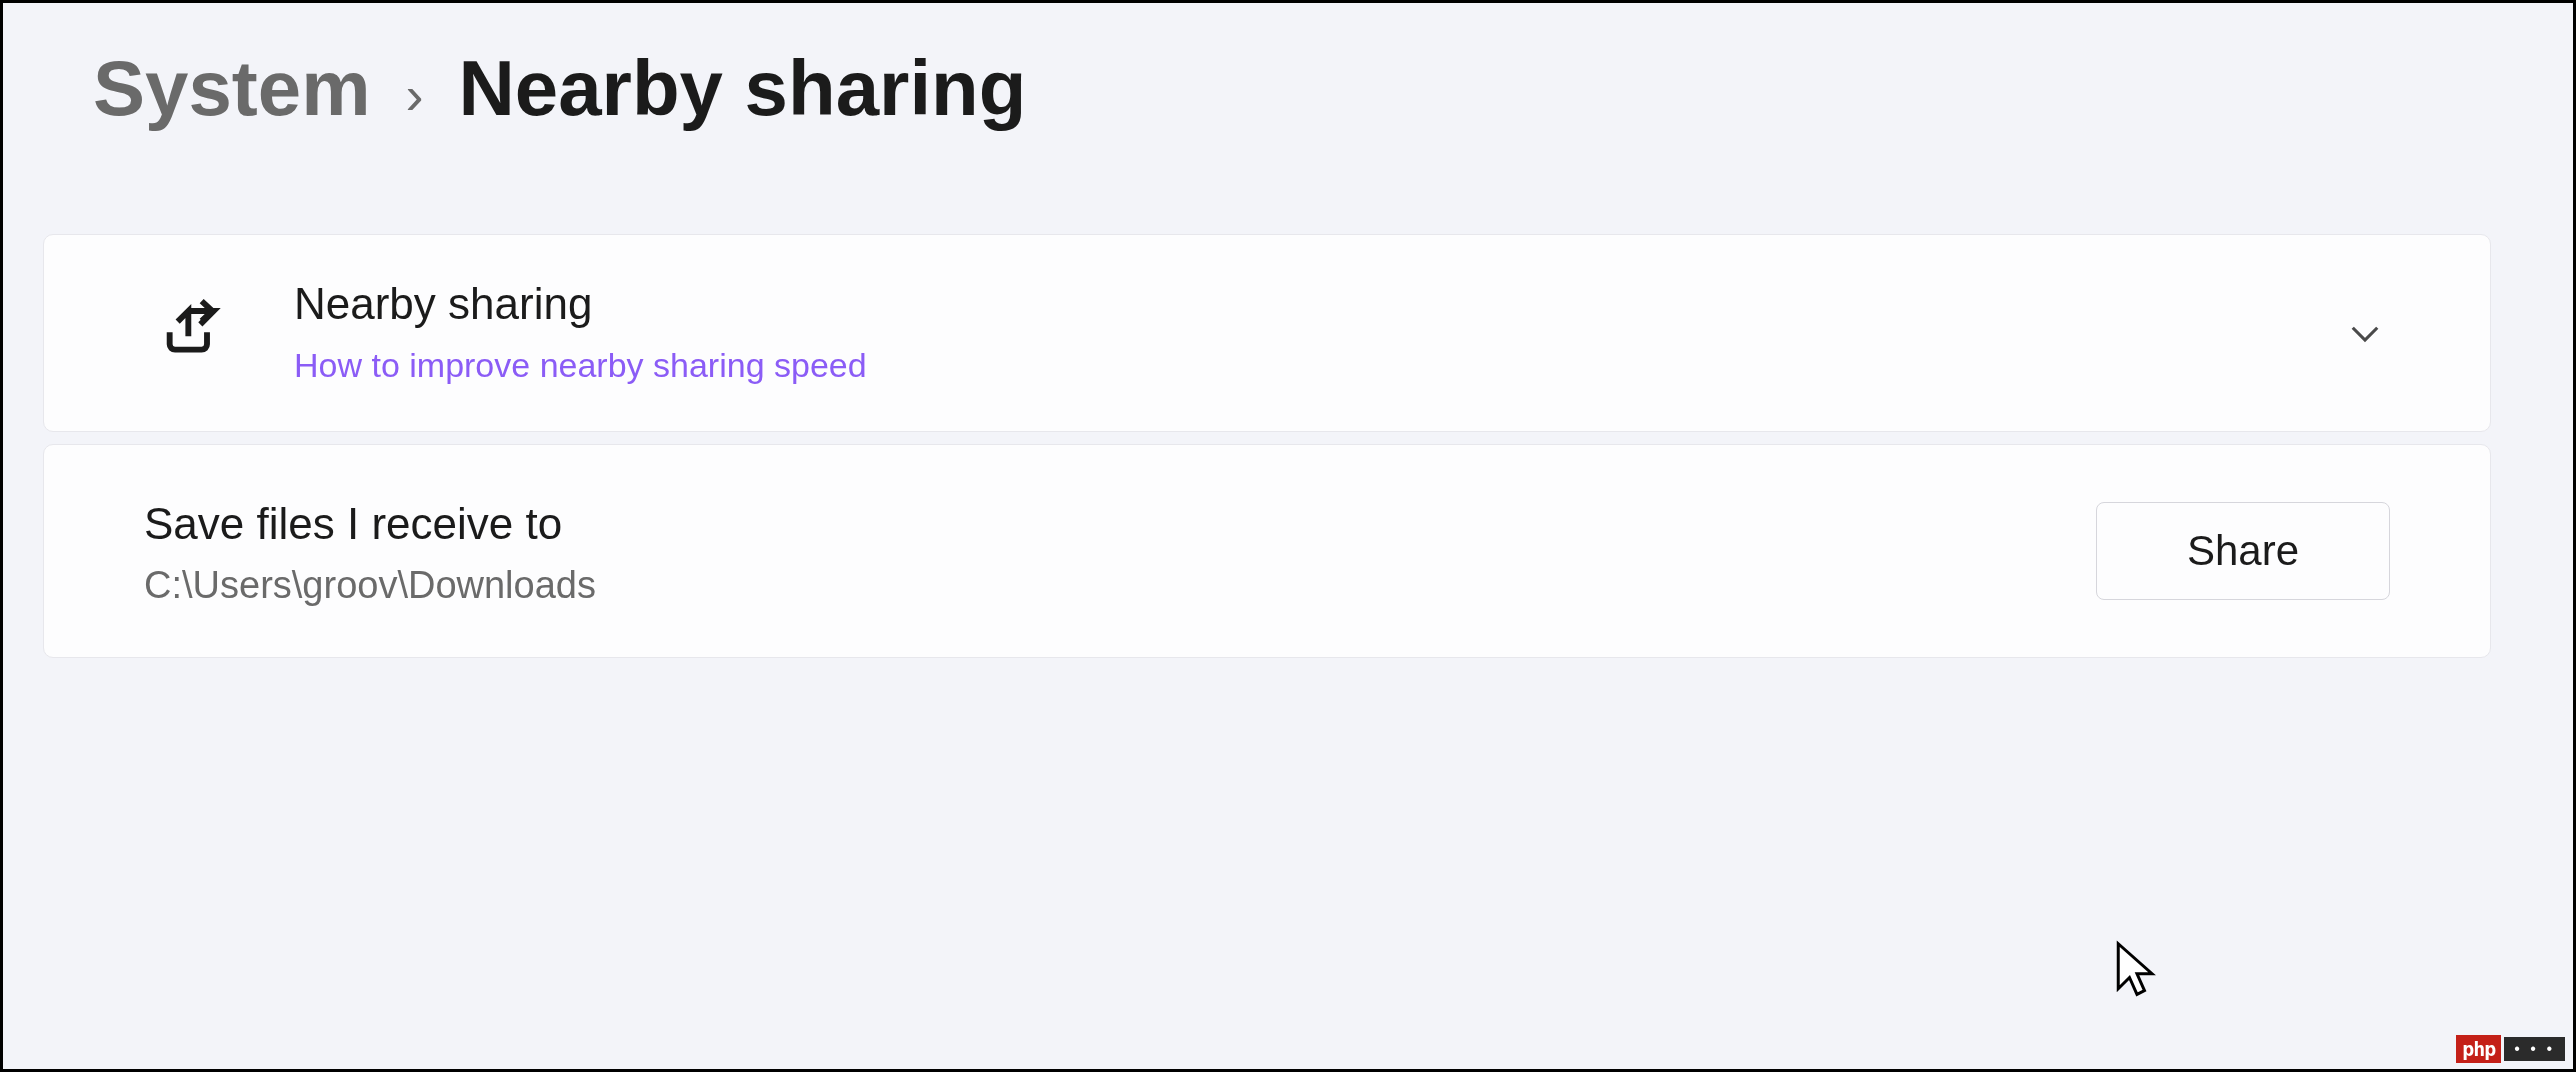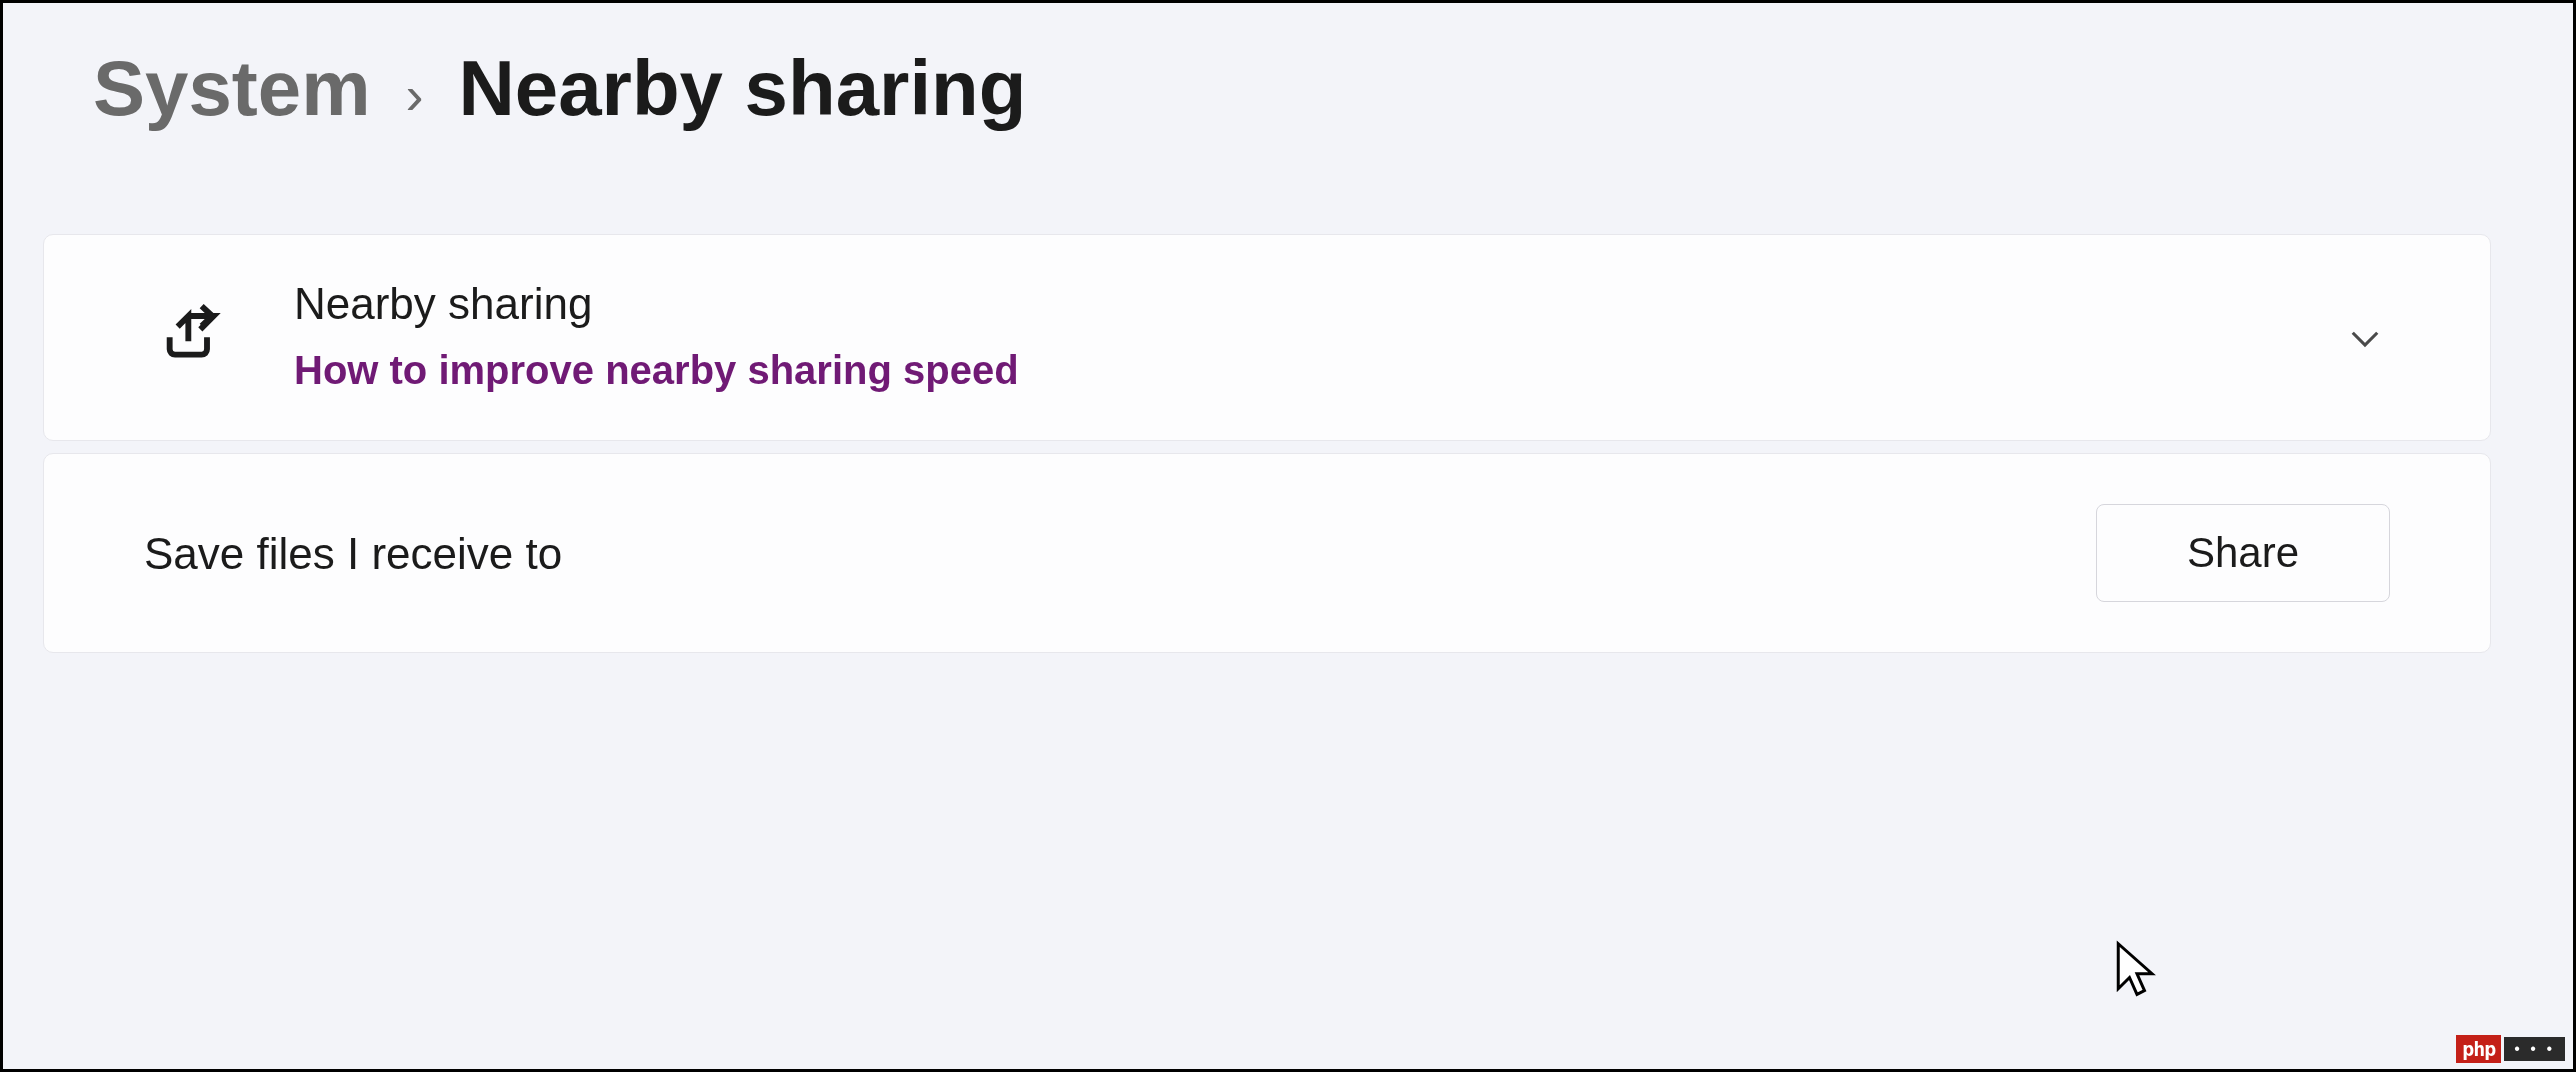--- a/index.html
+++ b/index.html
@@ -81,23 +81,23 @@
       color: #1b1b1b;
       line-height: 1.3;
     }
     .card-subtitle {
       font-size: 40px;
       font-weight: 400;
       color: #6a6a6a;
       line-height: 1.35;
     }
     .card-link {
-      font-size: 40px;
-      font-weight: 700;
-      color: #701a75;
+      font-size: 34px;
+      font-weight: 400;
+      color: #8b5cf6;
       line-height: 1.5;
       cursor: pointer;
     }
     .expand-chevron {
       width: 110px;
       display: flex;
       align-items: center;
       justify-content: center;
     }
     .expand-chevron svg {
@@ -195,20 +195,21 @@
             <path d="M5 9 L12 16 L19 9"></path>
           </svg>
       </div>
     </div>
   </div>
 
   <div class="card second-card">
     <div class="card-row">
       <div class="card-body">
         <div class="card-title">Save files I receive to</div>
+        <div class="path-text">C:\Users\groov\Downloads</div>
       </div>
       <button class="change-button">Share</button>
     </div>
   </div>
 </div>
 
 <div class="cursor">
   <svg viewBox="0 0 24 32">
     <path d="M2 2 L2 26 L8 20 L12 29 L16 27 L12 18 L20 18 Z" fill="#fff" stroke="#000" stroke-width="1.6"></path>
   </svg>

